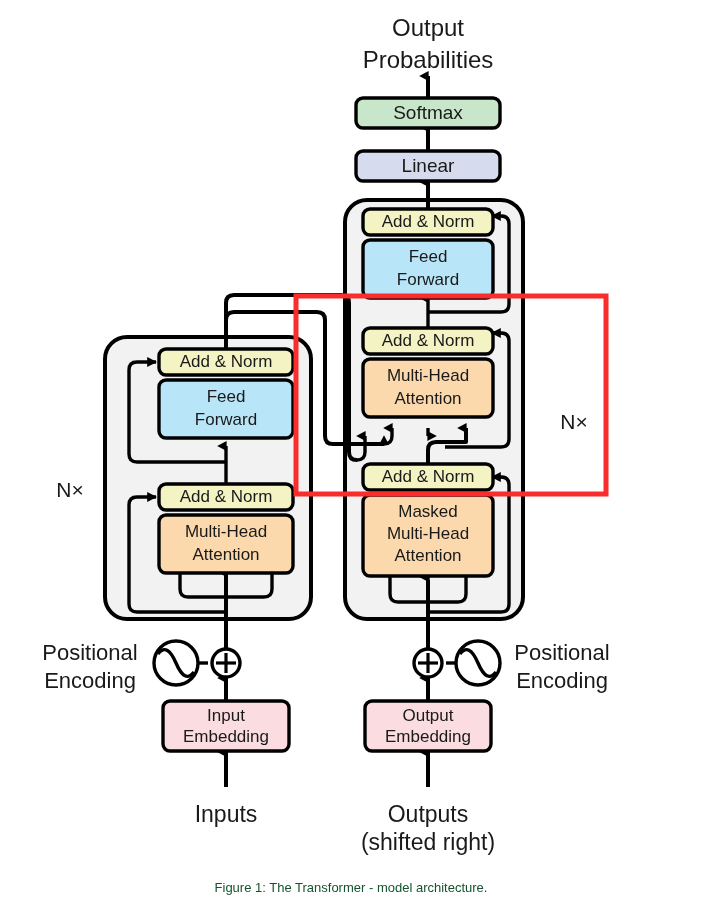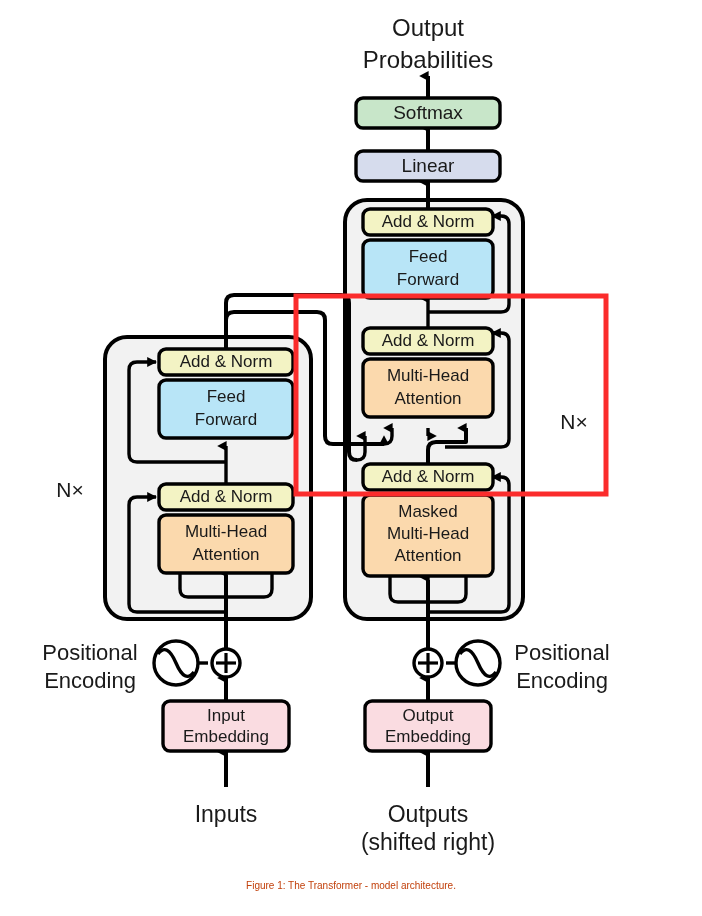--- a/index.html
+++ b/index.html
@@ -79,22 +79,22 @@
   .hl-rect {
     fill: none;
     stroke-width: 5;
   }
   .caption {
     position: absolute;
     left: 0;
     width: 702px;
     text-align: center;
     font-family: "Liberation Sans", sans-serif;
-    font-size: 10px;
-    color: #c2410c;
+    font-size: 13px;
+    color: #14532d;
   }
 </style>
 </head>
 <body>
 
 <div id="figure-root">
 
 <svg id="diagram" viewBox="0 0 702 916">
   <defs>
     <marker id="arrowUp" markerWidth="11" markerHeight="11" refX="5.5" refY="9.4" orient="auto-start-reverse" markerUnits="userSpaceOnUse">

